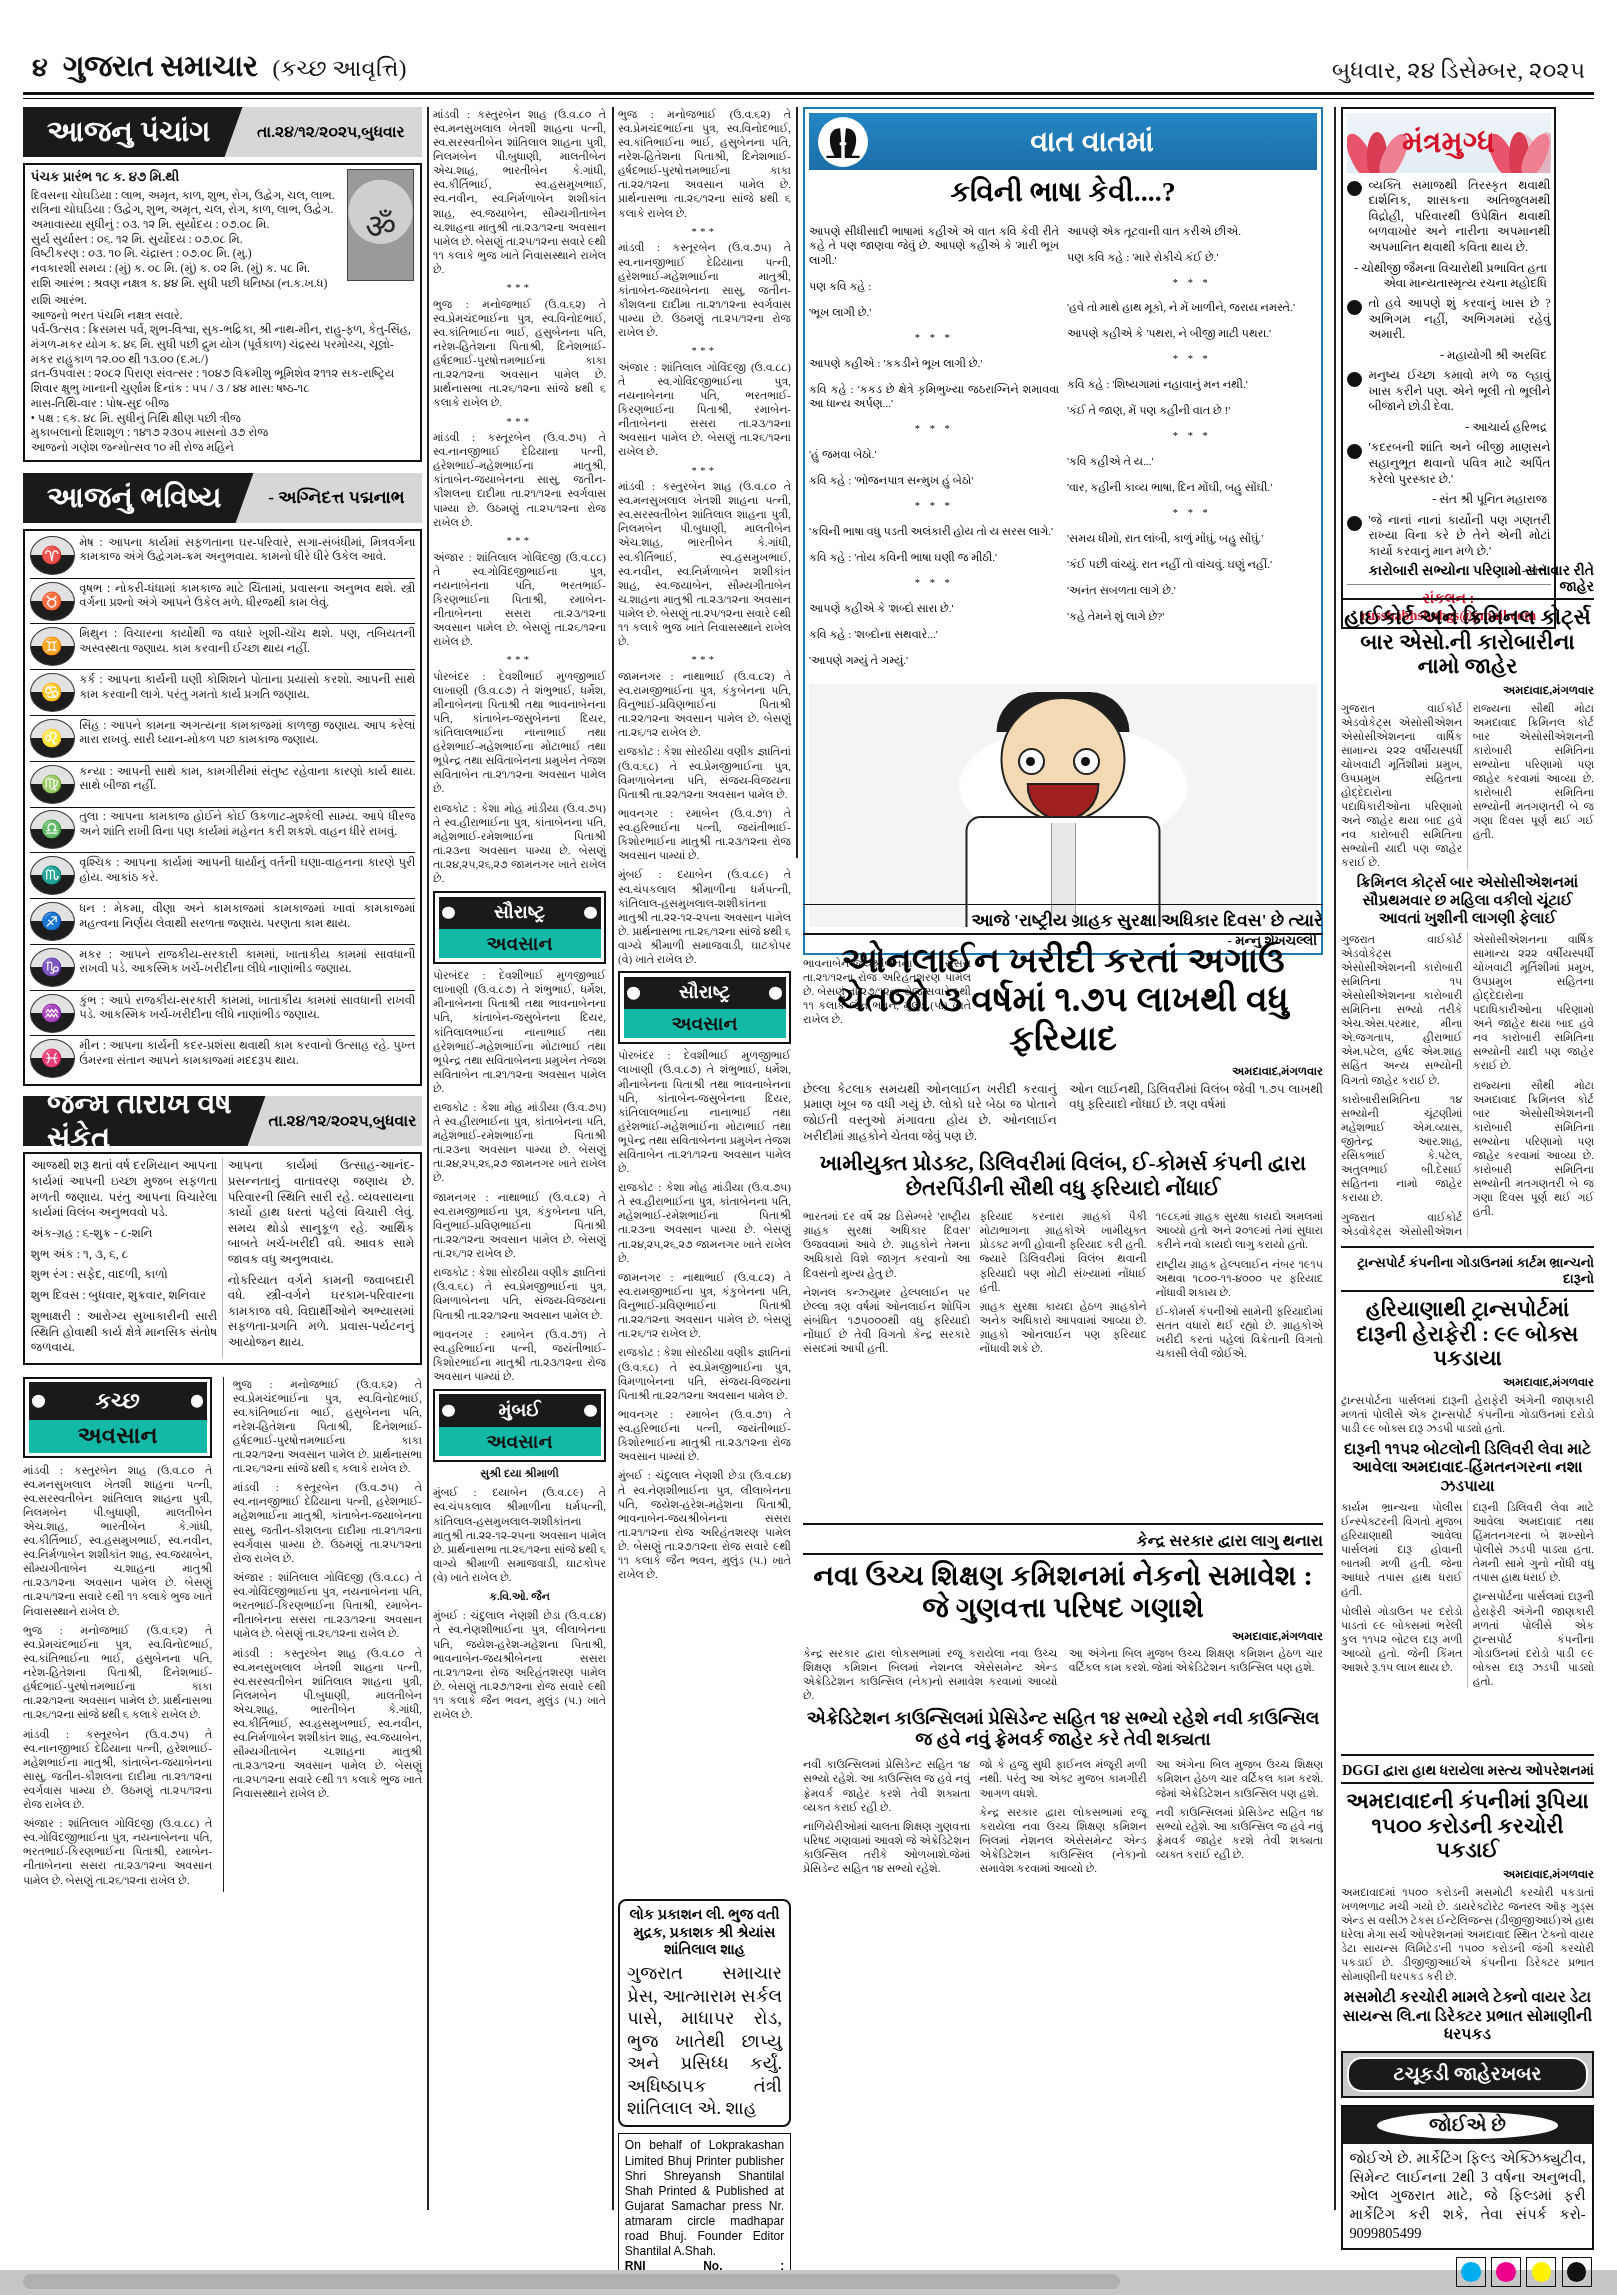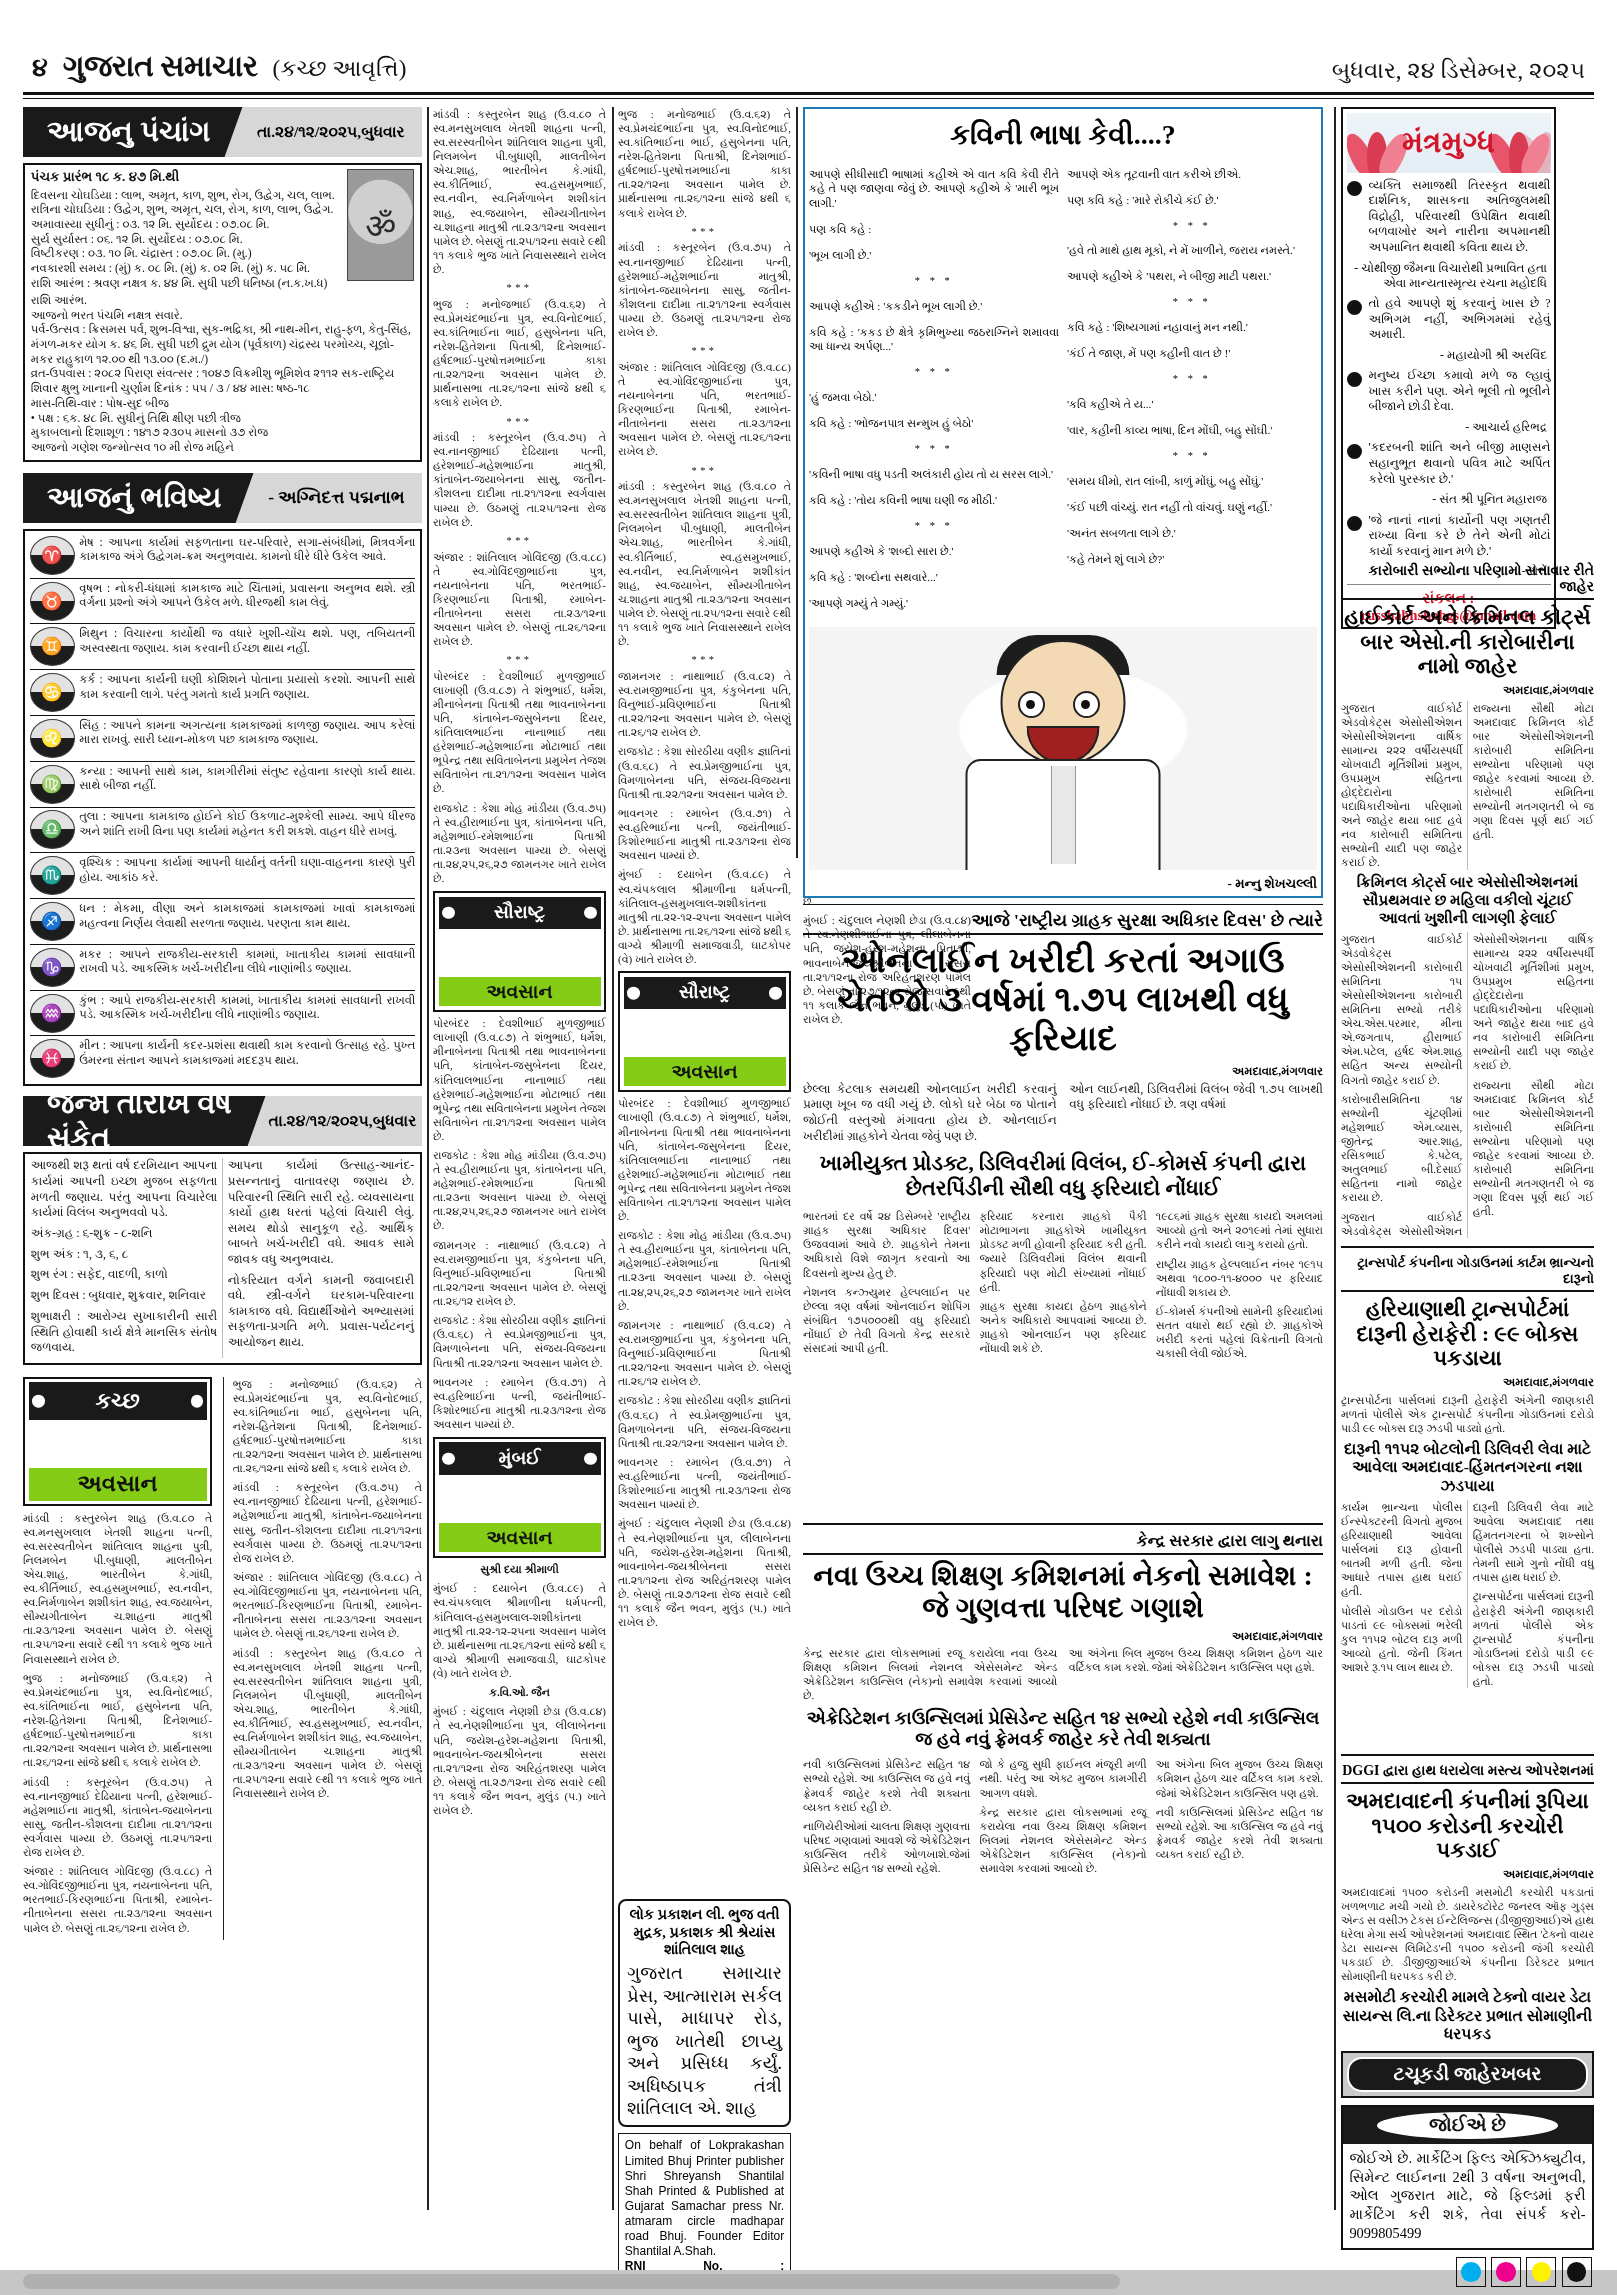--- a/index.html
+++ b/index.html
@@ -75,21 +75,21 @@
   .dblhdr{border:2.3px solid #111;padding:3.5px;margin-bottom:4.6px;background:#fff;}
   .dblhdr .top{
     background:#1a1a1a;color:#fff;text-align:center;font-size:22px;font-weight:bold;
     padding:5.8px 0;position:relative;
   }
   .dblhdr .top::before,.dblhdr .top::after{
     content:"";position:absolute;top:50%;transform:translateY(-50%);
     width:12.7px;height:12.7px;border-radius:50%;background:#fff;
   }
   .dblhdr .top::before{left:3.5px;} .dblhdr .top::after{right:3.5px;}
-  .dblhdr .bot{background:#84cc16;color:#111;text-align:center;font-size:23px;font-weight:bold;padding:3.5px 0;margin-top:48px;}
+  .dblhdr .bot{background:#14b8a6;color:#111;text-align:center;font-size:23px;font-weight:bold;padding:3.5px 0;}
 
   
   .bluebox{border:2.9px solid #1b7ab5;padding:4px;background:#fff;}
   .bluehdr{
     background:linear-gradient(180deg,#2585c4 0%,#1b6fa8 100%);
     height:57px;display:flex;align-items:center;gap:8px;padding:0 9.2px;
   }
   .heads-icon{
     width:50px;height:50px;border-radius:50%;background:#fff;flex:0 0 auto;
     display:flex;align-items:center;justify-content:center;font-size:29px;color:#111;
@@ -407,20 +407,29 @@
         <div class="stars">***</div>
         <p>રાજકોટ : કેશા સોરઠીયા વણીક જ્ઞાતિનાં (ઉ.વ.૬૮) તે સ્વ.પ્રેમજીભાઈના પુત્ર, વિમળાબેનના પતિ, સંજય-વિજયના પિતાશ્રી તા.૨૨/૧૨ના અવસાન પામેલ છે.</p>
         <p>ભાવનગર : રમાબેન (ઉ.વ.૭૧) તે સ્વ.હરિભાઈના પત્ની, જયંતીભાઈ-કિશોરભાઈના માતુશ્રી તા.૨૩/૧૨ના રોજ અવસાન પામ્યાં છે.</p>
         <p>મુંબઈ : દયાબેન (ઉ.વ.૮૯) તે સ્વ.ચંપકલાલ શ્રીમાળીના ધર્મપત્ની, કાંતિલાલ-હસમુખલાલ-શશીકાંતના માતુશ્રી તા.૨૨-૧૨-૨૫ના અવસાન પામેલ છે. પ્રાર્થનાસભા તા.૨૬/૧૨ના સાંજે ૪થી ૬ વાગ્યે શ્રીમાળી સમાજવાડી, ઘાટકોપર (વે) ખાતે રાખેલ છે.</p>
         <p>મુંબઈ : ચંદુલાલ નેણશી છેડા (ઉ.વ.૮૪) તે સ્વ.નેણશીભાઈના પુત્ર, લીલાબેનના પતિ, જયેશ-હરેશ-મહેશના પિતાશ્રી, ભાવનાબેન-જયશ્રીબેનના સસરા તા.૨૧/૧૨ના રોજ અરિહંતશરણ પામેલ છે. બેસણું તા.૨૭/૧૨ના રોજ સવારે ૯થી ૧૧ કલાકે જૈન ભવન, મુલુંડ (પ.) ખાતે રાખેલ છે.</p>
       </div>
     </div>
 
     <div style="position:absolute;left:780px;top:0;width:520px;">
       <div class="bluebox">
+        <div class="bluehdr">
+          <div class="heads-icon">
+            <svg width="36" height="32" viewBox="0 0 62 56" aria-hidden="true">
+              <path d="M26 4 C14 4 8 12 8 24 C8 36 12 44 16 52 L2 52 L2 56 L28 56 L28 34 C24 34 24 28 28 28 Z" fill="#111"></path>
+              <path d="M36 4 C48 4 54 12 54 24 C54 36 50 44 46 52 L60 52 L60 56 L34 56 L34 34 C38 34 38 28 34 28 Z" fill="#111"></path>
+            </svg>
+          </div>
+          <div class="t">વાત વાતમાં</div>
+        </div>
         <div class="kavini">કવિની ભાષા કેવી....?</div>
         <div class="vv-cols">
           <div>
             <p>આપણે સીધીસાદી ભાષામાં કહીએ એ વાત કવિ કેવી રીતે કહે તે પણ જાણવા જેવું છે. આપણે કહીએ કે 'મારી ભૂખ લાગી.'</p>
             <p>પણ કવિ કહે :</p>
             <p>'ભૂખ લાગી છે.'</p>
             <div class="stars">* * *</div>
             <p>આપણે કહીએ : 'કકડીને ભૂખ લાગી છે.'</p>
             <p>કવિ કહે : 'કકડ છે ક્ષેત્રે કૃમિભુખ્યા જઠરાગ્નિને શમાવવા આ ધાન્ય અર્પણ...'</p>
             <div class="stars">* * *</div>

